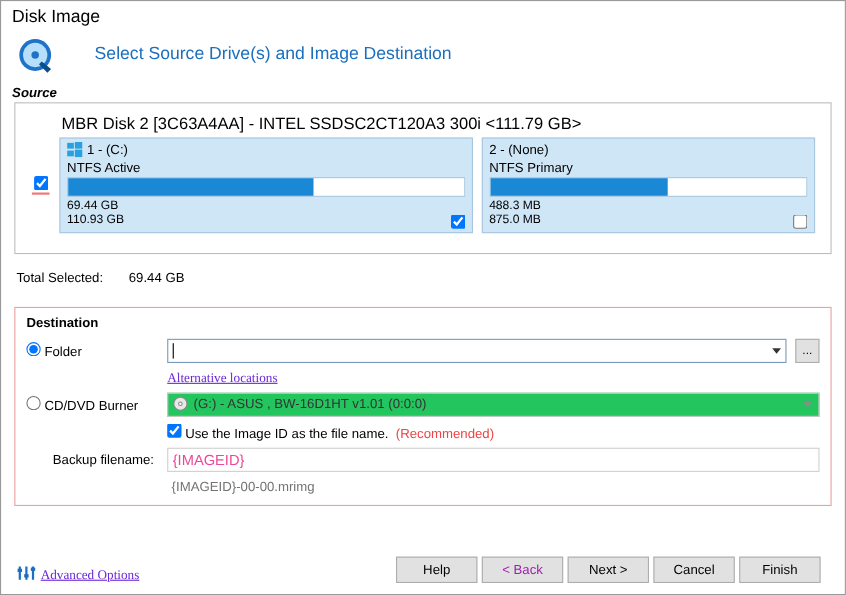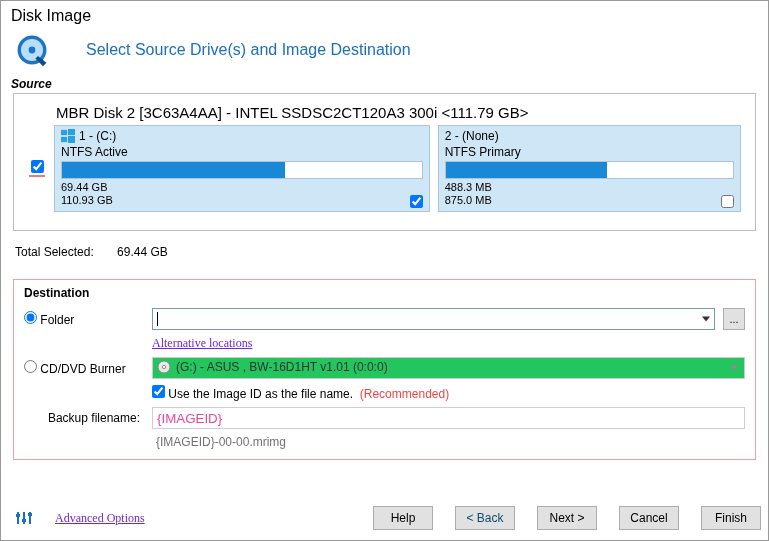--- a/index.html
+++ b/index.html
@@ -29,24 +29,24 @@
   .col-label { width: 120px; }
   .combo { flex:1; height:22px; border:1px solid #7a99b8; padding:2px 18px 2px 4px; background:#fff; position:relative;}
   .combo::after { content:""; position:absolute; right:4px; top:50%; transform:translateY(-50%); border-left:4px solid transparent; border-right:4px solid transparent; border-top:5px solid #333;}
   .cursor-blink { display:inline-block; width:1px; height:14px; background:#000; vertical-align:middle;}
   .browse-btn { width:22px; height:22px; border:1px solid #adadad; background:#e1e1e1; font-size:11px; }
   .link { color:#6d28d9; text-decoration:underline; cursor:pointer;font-family:Liberation Serif, serif; }
   .burner { flex:1; height:22px; border:1px solid #ccc; background:#22c55e; padding:2px 18px 2px 4px; position:relative; color:#333; display:flex; align-items:flex-start; gap:5px;}
   .burner::after { content:""; position:absolute; right:6px; top:50%; transform:translateY(-50%); border-left:4px solid transparent; border-right:4px solid transparent; border-top:5px solid #8c8c8c;}
   .textinput { flex:1; height:22px; border:1px solid #cfcfcf; padding:2px 4px; color:#ec4899;}
   .example { color:#737373; margin-left:132px; }
-  .btn-row { position:absolute; bottom:10px; right:7px; left:14px; display:flex; align-items:center; gap:22px;}
+  .btn-row { position:absolute; bottom:10px; right:22px; left:14px; display:flex; align-items:flex-end; gap:4px;}
   .btn-row .spacer { flex:1;}
-  .btn { width:60px; height:24px; border:1px solid #adadad; background:#e1e1e1; font-size:12px; cursor:pointer;}
-  .btn.disabled { color:#0c4a6e; }
+  .btn { width:74px; height:24px; border:1px solid #adadad; background:#e1e1e1; font-size:12px; cursor:pointer;}
+  .btn.disabled { color:#a21caf; }
   .adv-icon { width:18px; height:18px; }
   .os-glyph { fill:#2aa0e0;}
   input[type=checkbox]{ width:13px; height:13px;}
   input[type=radio]{ width:13px; height:13px;}
 </style>
 </head>
 <body>
 
 <div class="header">Disk Image</div>
 

